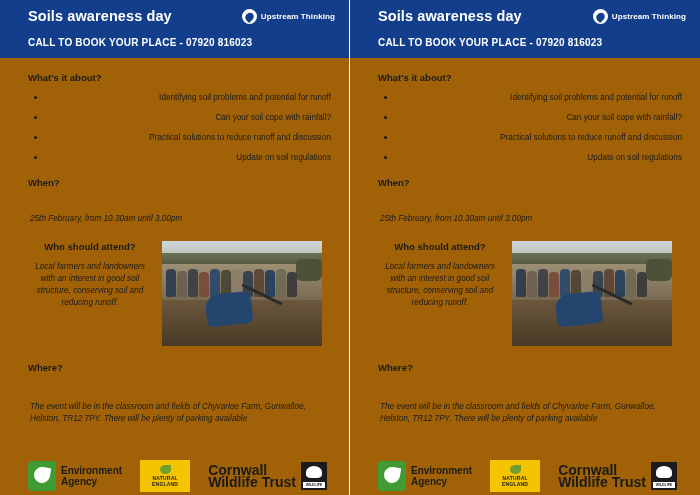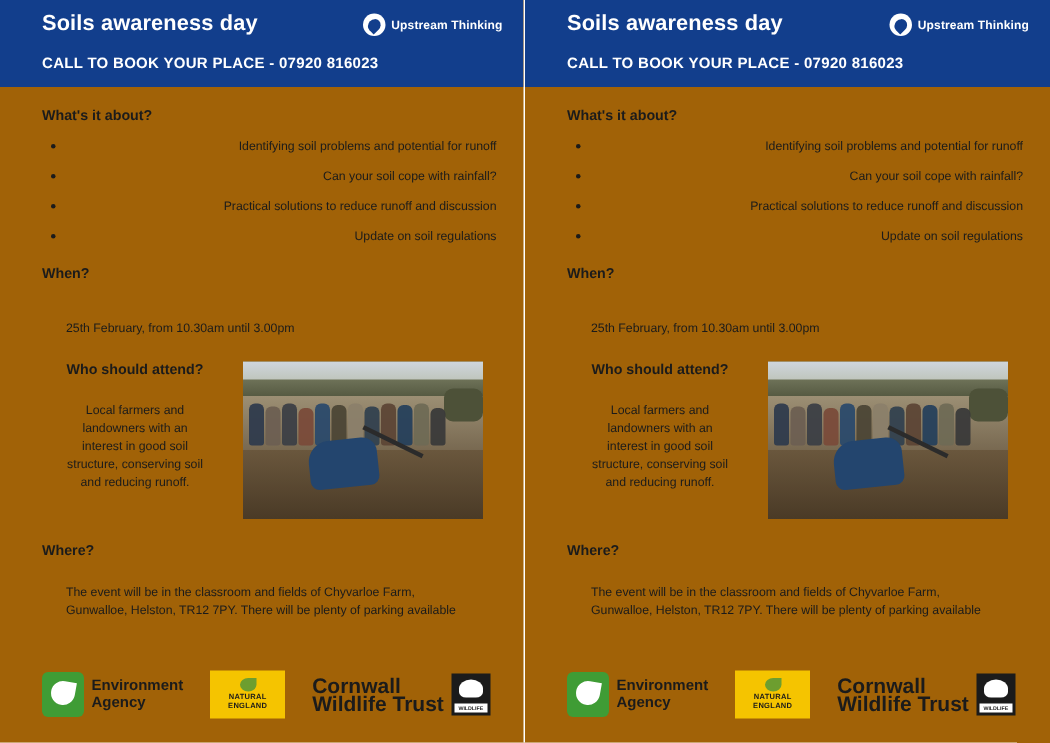--- a/index.html
+++ b/index.html
@@ -121,21 +121,22 @@
     top: 4px;
     width: 3px;
     height: 3px;
     background: #1b1b1b;
     border-radius: 50%;
   }
   .para {
     font-size: 8.2px;
     color: #1b1b1b;
     line-height: 12px;
-    margin: 16px;
+    margin: 2px;
+    font-style: italic;
   }
   .section-when { margin-top: 2px; }
   .section-when .qtitle { margin-bottom: 25px; }
   .when-text { margin-bottom: 16px; }
 
   .attend-wrap {
     display: flex;
     gap: 10px;
     align-items: flex-start;
   }
@@ -209,27 +210,27 @@
   }
   .photo .hedge {
     position: absolute;
     right: 0; top: 18px;
     width: 26px; height: 22px;
     background: #4d5138;
     border-radius: 6px;
   }
 
   .section-where { margin-top: 16px; }
-  .section-where .qtitle { margin-bottom: 12px; }
+  .section-where .qtitle { margin-bottom: 28px; }
 
   
   .footer {
     position: absolute;
     left: 28px;
-    bottom: 16px;
+    bottom: 3px;
     display: flex;
     align-items: center;
     gap: 18px;
   }
   .logo-ea {
     display: flex;
     align-items: center;
     gap: 5px;
   }
   .logo-ea .leaf {

